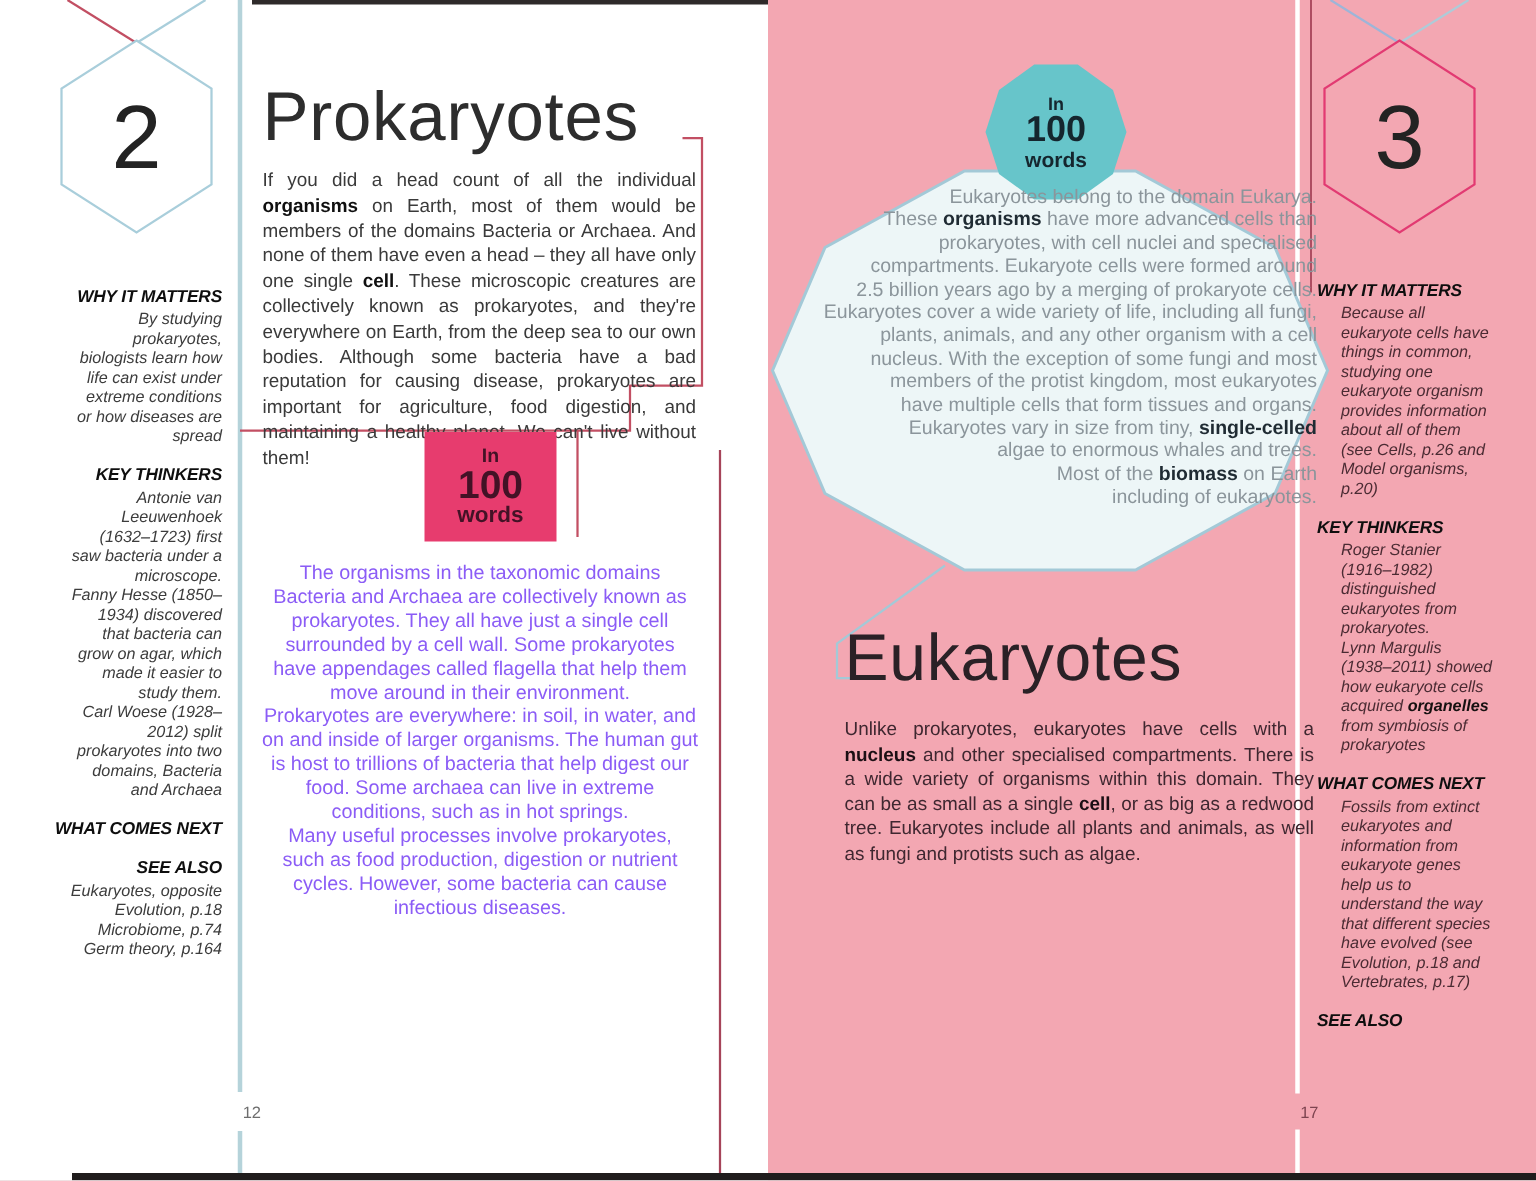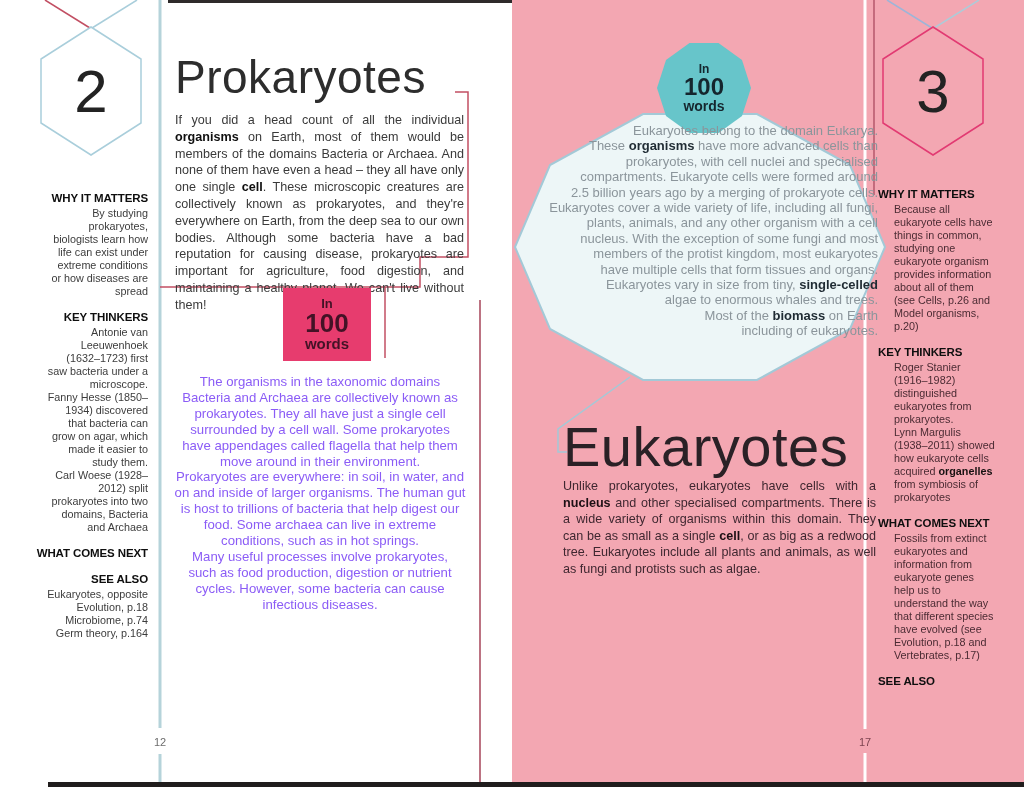--- a/index.html
+++ b/index.html
@@ -22,45 +22,45 @@
     line-height:15.9px;color:#8b5cf6;white-space:pre-line;}
 
   .box100{left:283px;top:288px;width:88px;height:73px;background:#e73c6e;
     display:flex;flex-direction:column;align-items:center;justify-content:center;
     color:#431226;font-weight:bold;}
   .box100 .w-in{font-size:13px;line-height:13px;}
   .box100 .w-100{font-size:26px;line-height:26px;}
   .box100 .w-words{font-size:15px;line-height:16px;}
 
   
-  .sidebar{width:118px;font-size:10.8px;line-height:13px;}
+  .sidebar{width:118px;font-size:10.8px;line-height:13px;font-style:italic;}
   .sidebar-left{left:30px;top:192px;text-align:right;color:#3c3c3c;}
   .sidebar-right{left:878px;top:188px;text-align:left;color:#4b2b33;}
   .sb-section{margin-bottom:13px;}
   .sb-header{font-weight:bold;font-size:11.5px;color:#0e0e0e;margin-bottom:2px;
     letter-spacing:-.1px;}
   .sb-body{white-space:pre-line;margin-left:16px;}
   .sb-body .b{color:#161010;}
 
   
   .badge100{left:664px;top:48px;width:80px;height:80px;
     display:flex;flex-direction:column;align-items:center;justify-content:center;
     color:#15262e;font-weight:bold;}
   .badge100 .w-in{font-size:12px;line-height:12px;}
   .badge100 .w-100{font-size:24px;line-height:24px;}
   .badge100 .w-words{font-size:14px;line-height:15px;}
   .decagon-text{left:528px;top:123px;width:350px;text-align:right;font-size:13px;
     line-height:15.4px;color:#8b959b;white-space:pre-line;}
   .decagon-text .b{color:#1f2b33;}
-  .title-right{left:563px;top:414px;font-size:56px;color:#2a2126;letter-spacing:.5px;}
+  .title-right{left:563px;top:414px;font-size:44px;color:#2a2126;letter-spacing:.5px;}
   .body-euk{left:563px;top:478px;width:313px;font-size:12.6px;line-height:16.6px;
     color:#3f2730;text-align:justify;}
   .body-euk .b{color:#1c0f14;}
 
-  .pagenum{width:28px;text-align:center;font-size:11px;}
+  .pagenum{width:28px;text-align:right;font-size:11px;}
   .pagenum-left{left:146px;top:736px;color:#6d6d6d;}
   .pagenum-right{left:851px;top:736px;color:#7d4450;}
 </style>
 </head>
 <body>
 
 <div id="page">
 
   <svg id="svg-layer" viewBox="0 0 1024 787" xmlns="http://www.w3.org/2000/svg">
 

